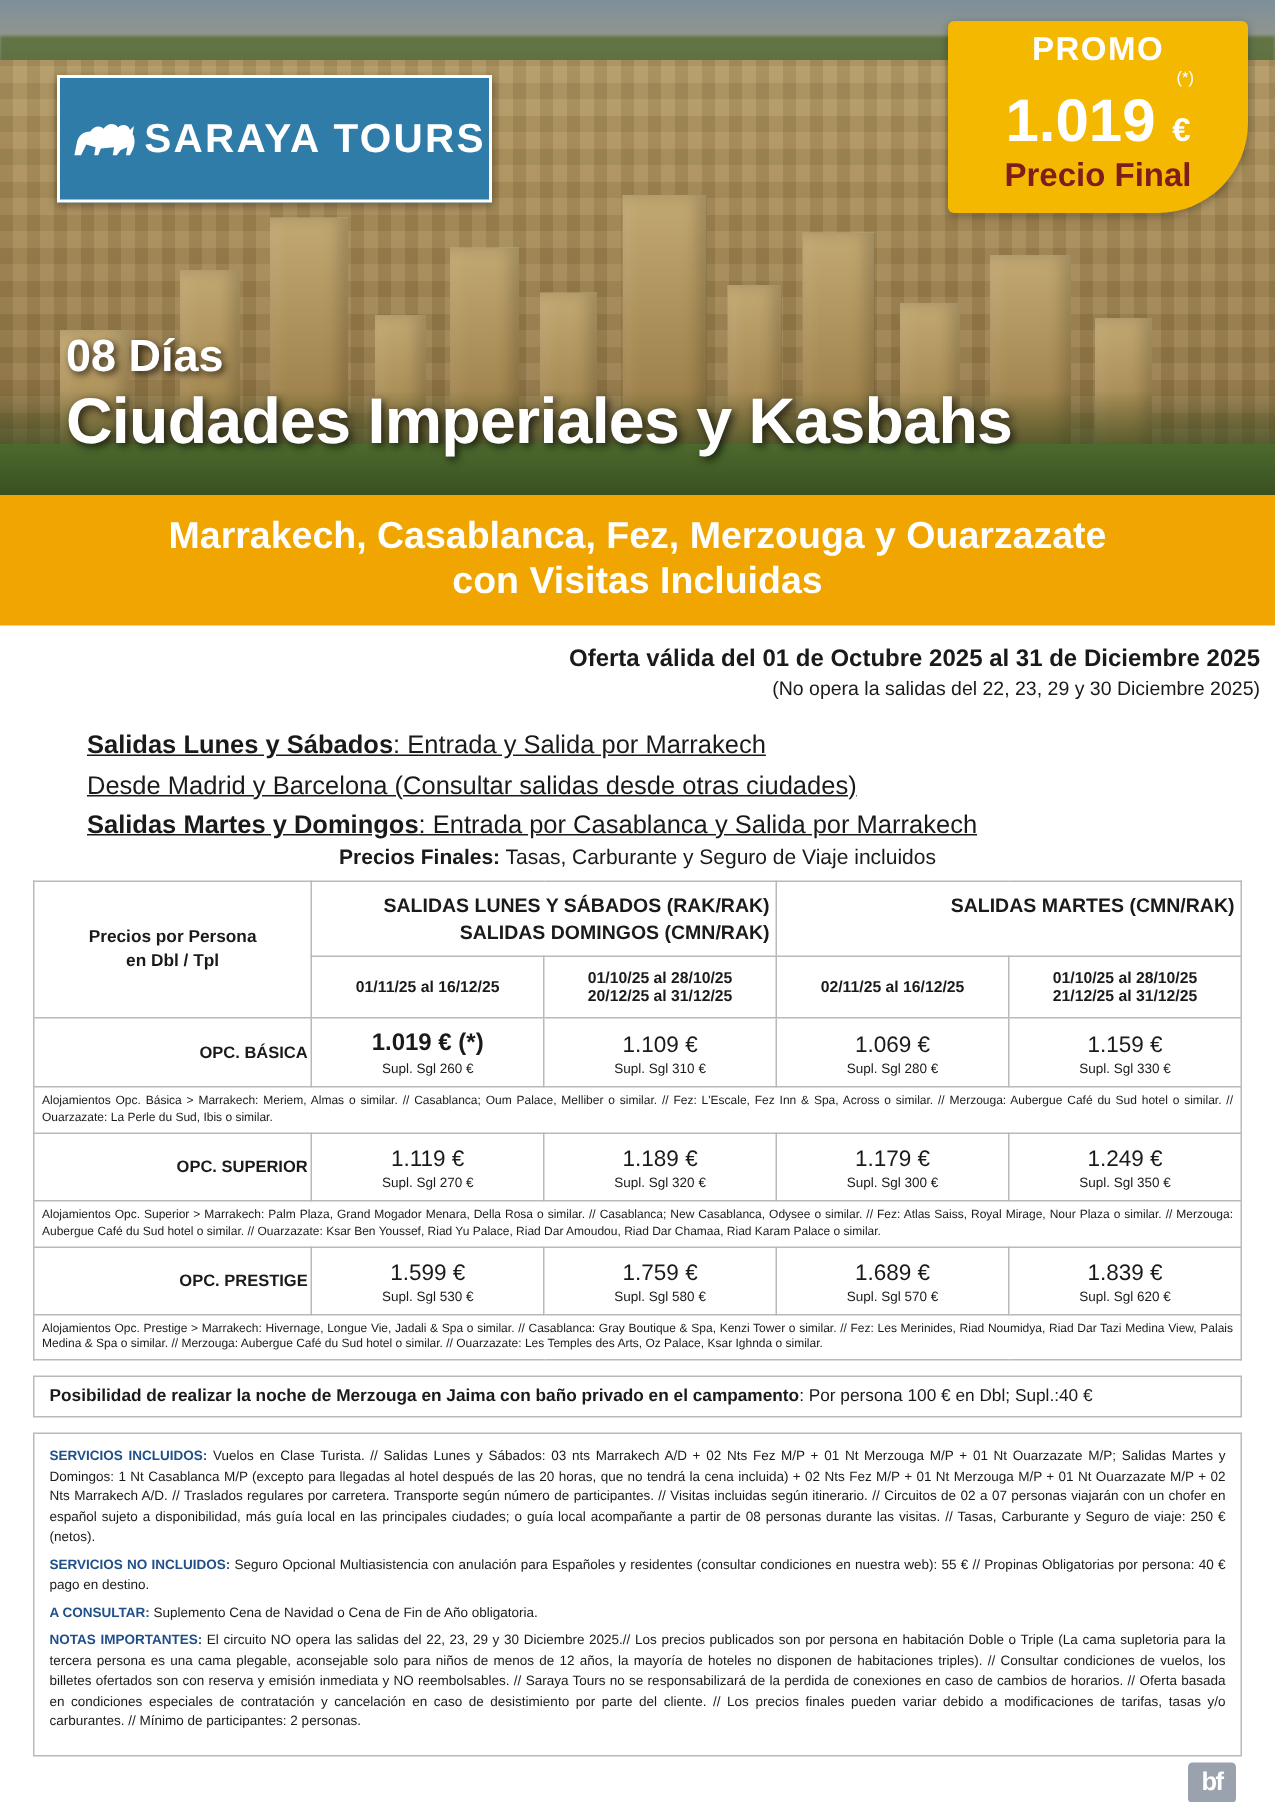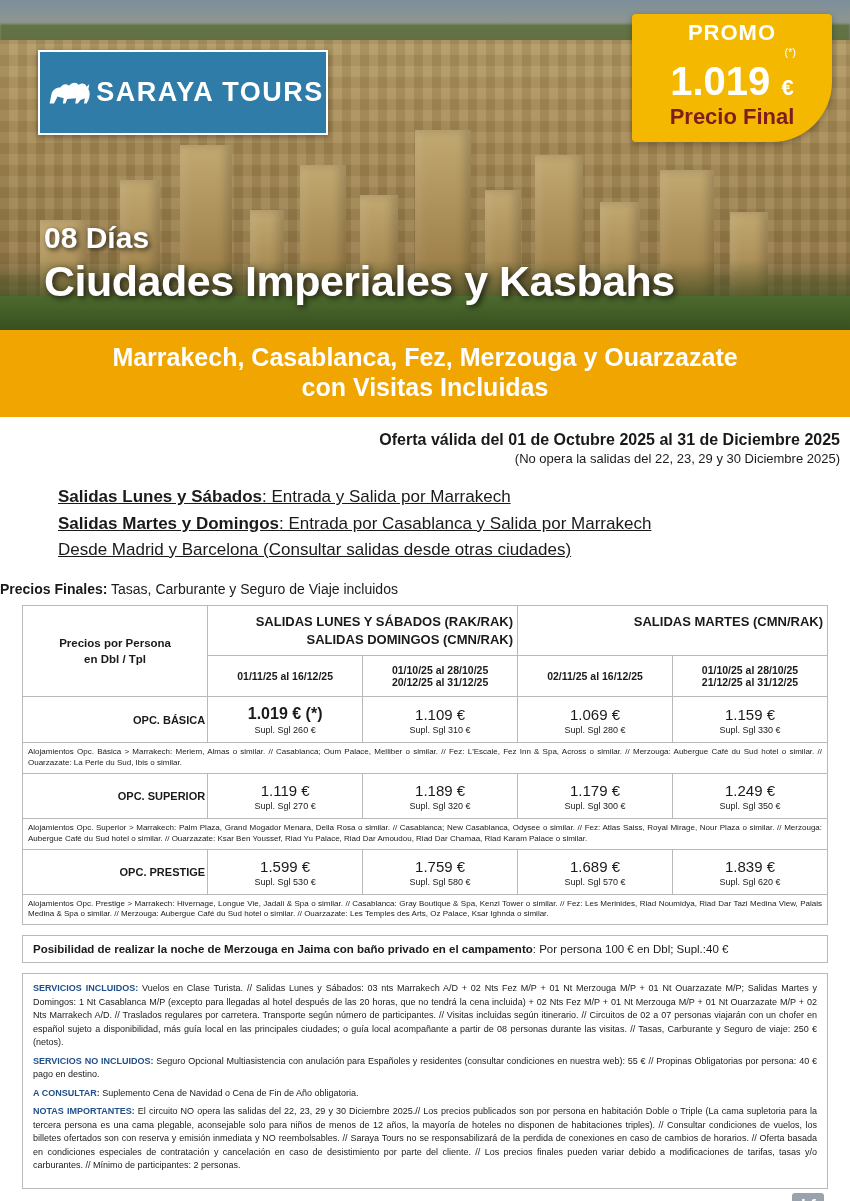--- a/index.html
+++ b/index.html
@@ -93,21 +93,21 @@
   .subtitle-band .l2 { font-size:25px; font-weight:bold; line-height:1.25; }
 
   
   .validity { text-align:right; padding:14px 10px 4px 10px; }
   .validity .v1 { font-size:16px; font-weight:bold; }
   .validity .v2 { font-size:13px; margin-top:2px; }
 
   .departures { padding:14px 0 0 58px; font-size:17px; line-height:1.55;text-decoration:underline; }
   .departures b { font-weight:bold; }
 
-  .finals-line { text-align:left; font-size:14px; margin-top:18px; }
+  .finals-line { text-align:center; font-size:14px; }
   .finals-line b { font-weight:bold; }
 
   
   .table-wrap { padding: 8px 22px 0 22px; }
   table.prices { width:100%; border-collapse:collapse; table-layout:fixed; }
   table.prices td, table.prices th { border:1px solid #b9b9b9; }
   .hdr-left { width:23%; text-align:center; font-size:11.5px; font-weight:bold; line-height:1.4; padding:2px 4px; }
   .grp-hdr { text-align:right; font-size:13px; font-weight:bold; padding:7px 4px; line-height:1.35;margin-top:16px; }
   .sub-hdr { text-align:center; font-size:10.5px; font-weight:bold; padding:8px 2px; }
   .opt-name { text-align:right; font-size:11px; font-weight:bold; padding:10px 2px; }
@@ -191,22 +191,22 @@
     <div class="l2">con Visitas Incluidas</div>
   </div>
 
   <div class="validity">
     <div class="v1">Oferta válida del 01 de Octubre 2025 al 31 de Diciembre 2025</div>
     <div class="v2">(No opera la salidas del 22, 23, 29 y 30 Diciembre 2025)</div>
   </div>
 
   <div class="departures">
     <div><b>Salidas Lunes y Sábados</b><span>: Entrada y Salida por Marrakech</span></div>
+    <div>Desde Madrid y Barcelona (Consultar salidas desde otras ciudades)</div>
     <div><b>Salidas Martes y Domingos</b><span>: Entrada por Casablanca y Salida por Marrakech</span></div>
-    <div>Desde Madrid y Barcelona (Consultar salidas desde otras ciudades)</div>
   </div>
 
   <div class="finals-line">
     <b>Precios Finales:</b><span> Tasas, Carburante y Seguro de Viaje incluidos</span>
   </div>
 
   <div class="table-wrap">
     <table class="prices">
       <tbody>
           <tr>

